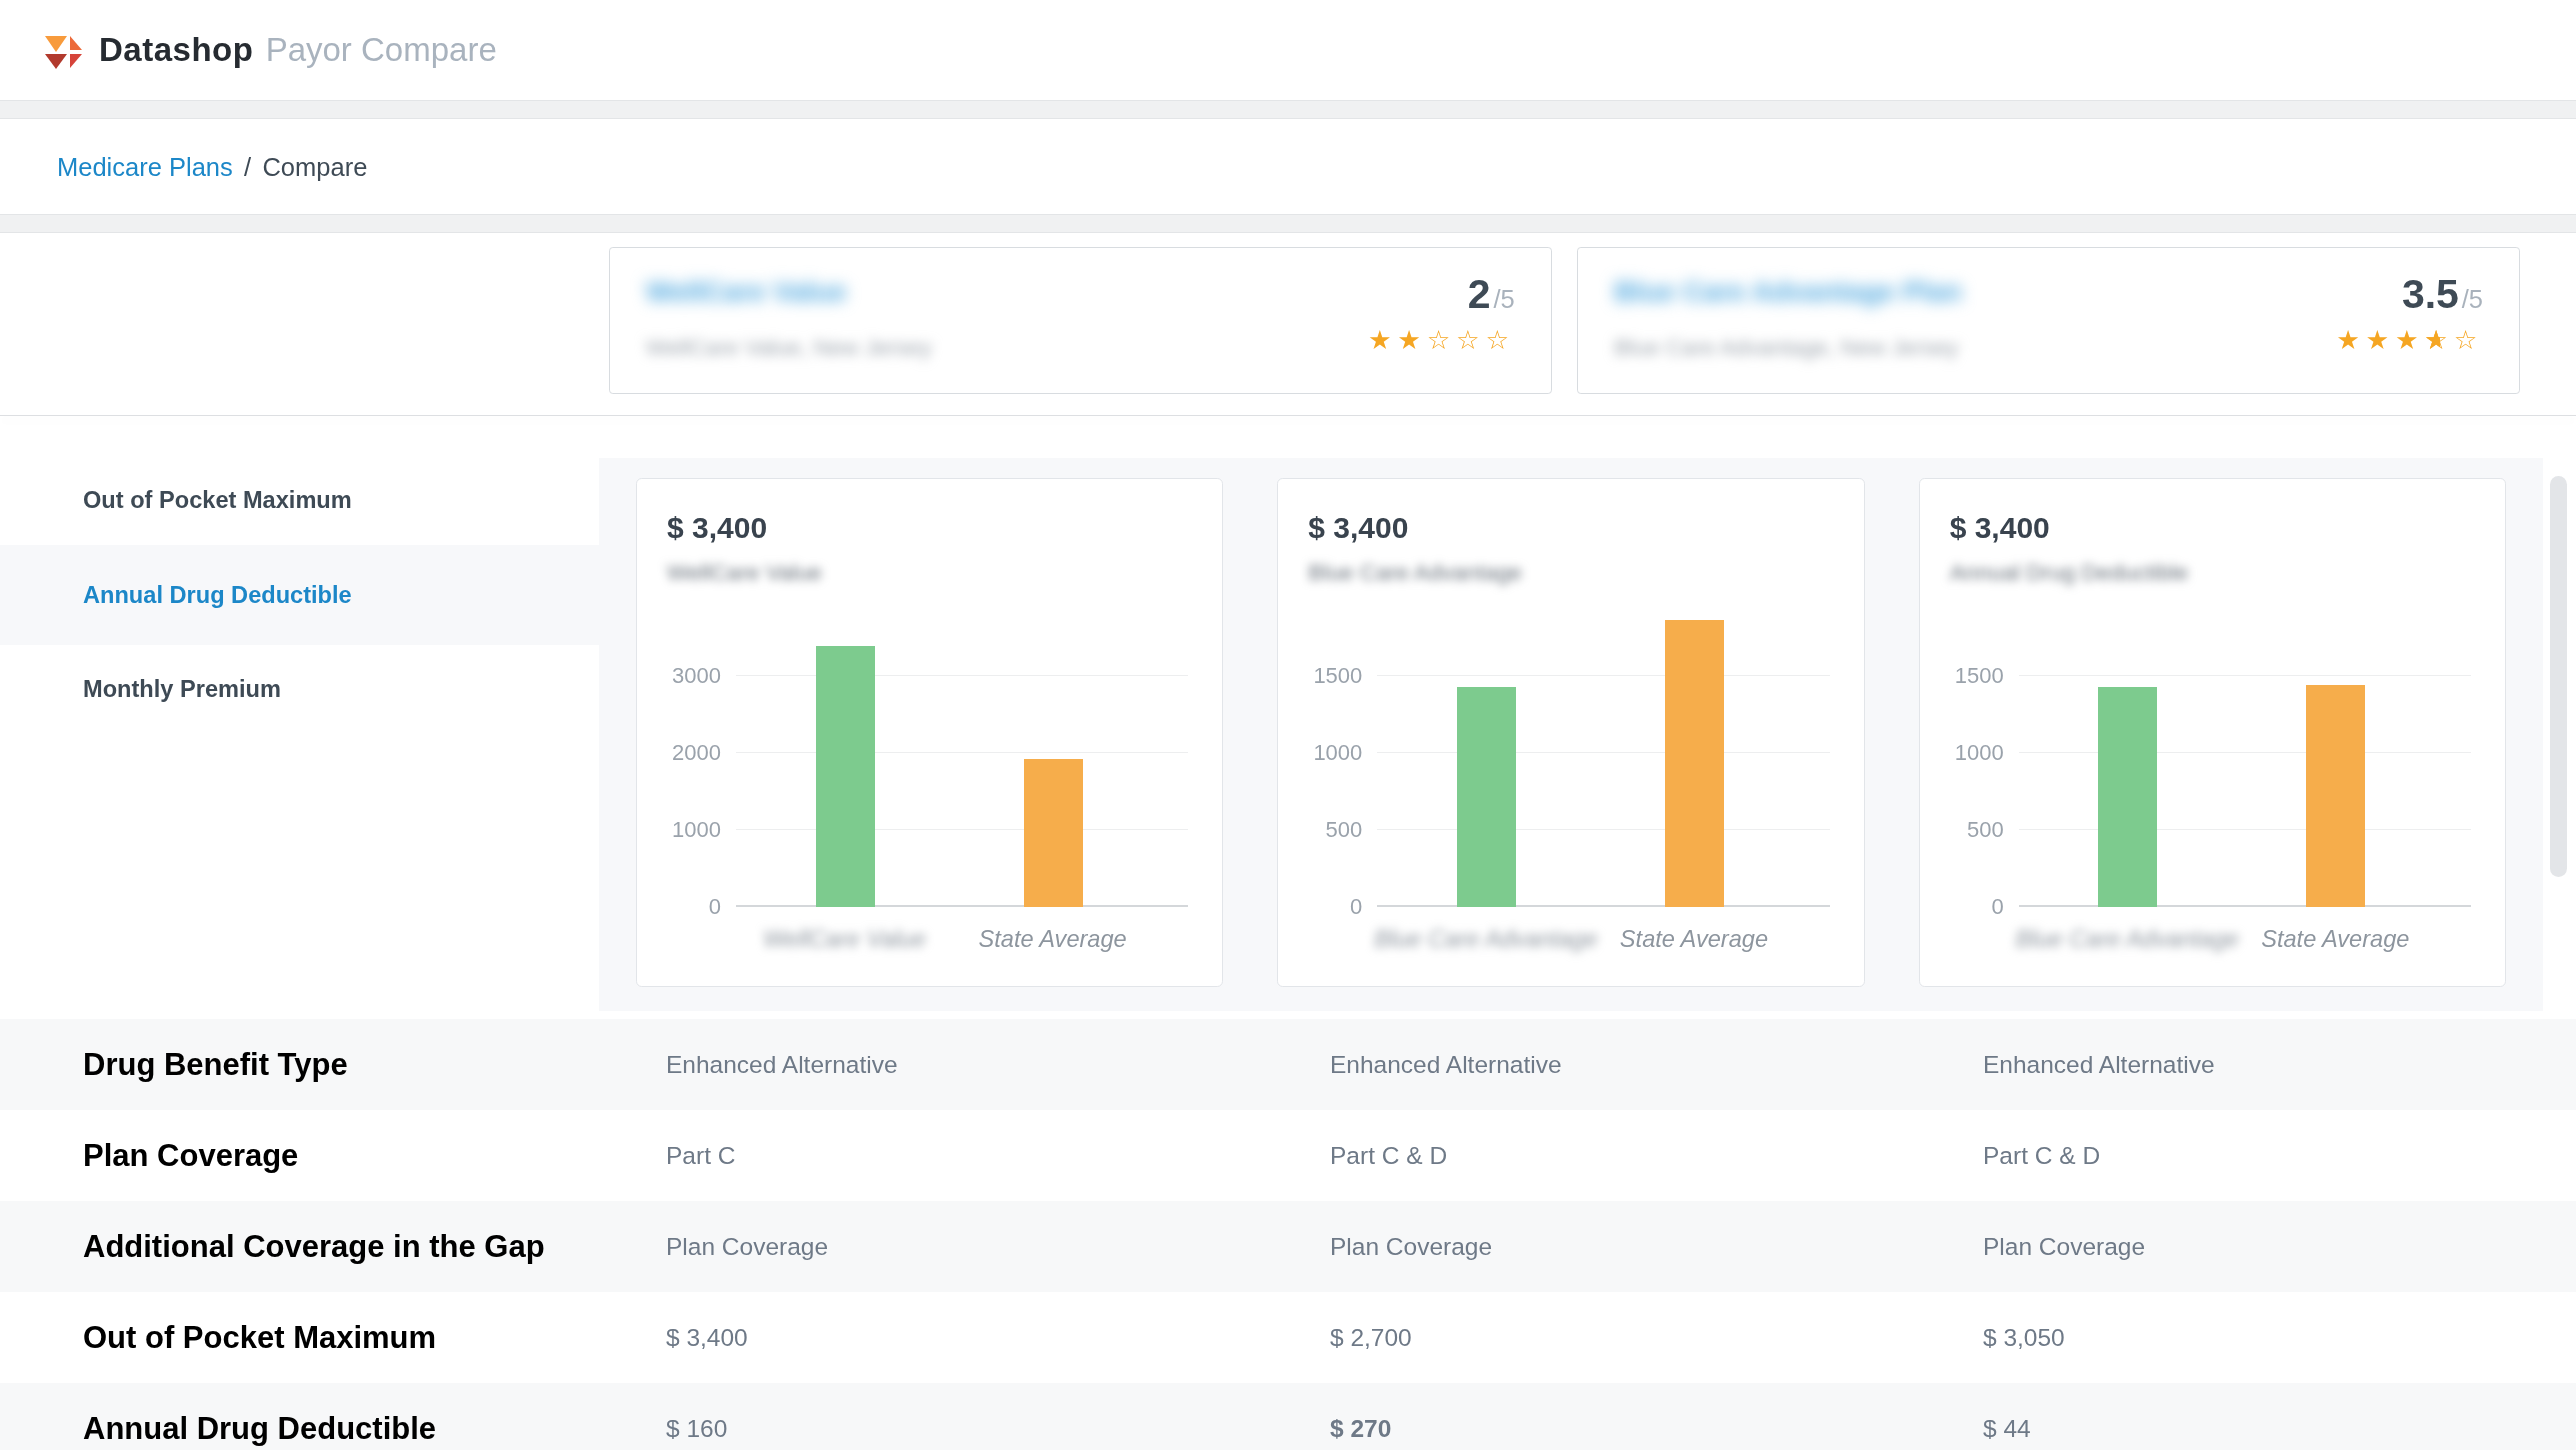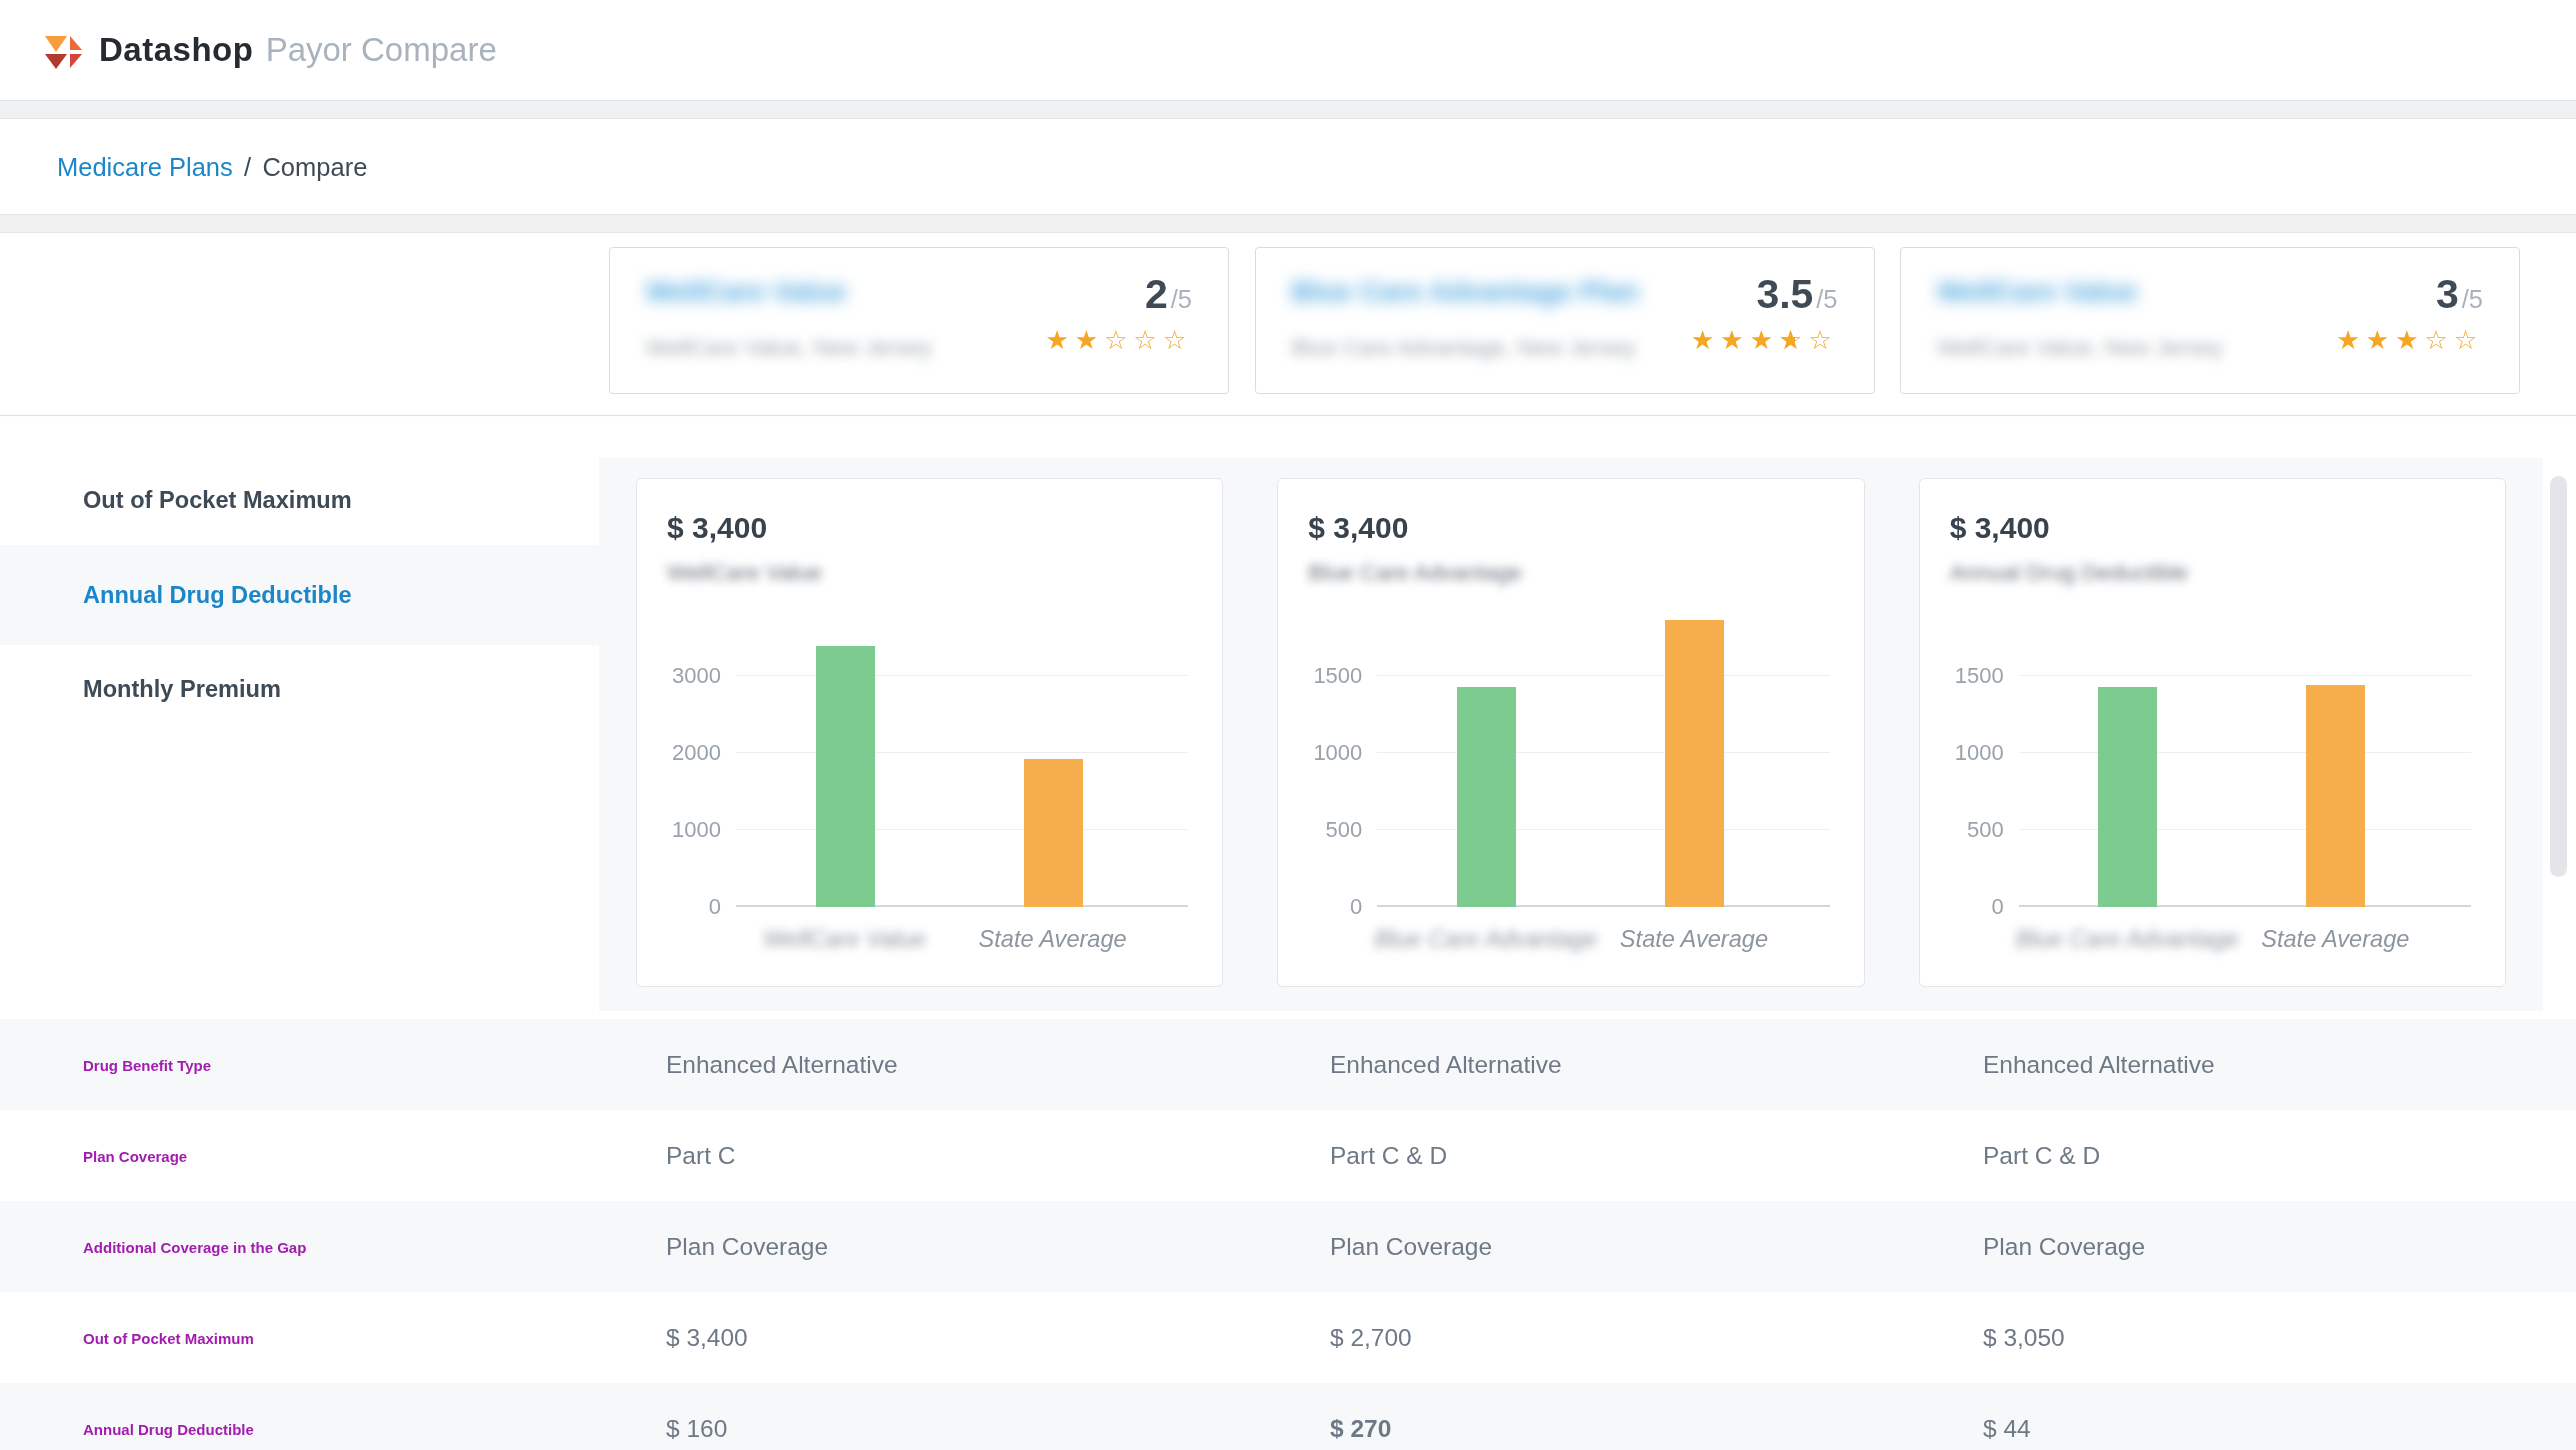--- a/index.html
+++ b/index.html
@@ -65,21 +65,21 @@
          font-size:22px;color:#9AA2AB;}
   .bar{position:absolute;bottom:0;width:59px;margin-left:-29px;}
   .xlabel{position:absolute;top:calc(100% + 19px);transform:translateX(-50%);
           font-size:23.6px;color:#8D959E;white-space:nowrap;font-style:italic;}
 
   
   .ctable{position:absolute;left:0;top:1019px;width:100%;}
   .t-row{position:relative;height:91px;background:#fff;}
   .t-row.alt{background:#F7F8F9;}
   .t-label{position:absolute;left:83px;top:50%;transform:translateY(-50%);
-           font-size:15px;font-weight:700;color:#a21caf;white-space:nowrap;}
+           font-size:31px;font-weight:700;color:#000000;white-space:nowrap;}
   .t-val{position:absolute;top:50%;transform:translateY(-50%);font-size:24.5px;color:#6E7987;
          white-space:nowrap;}
 
   
   .scroll-thumb{position:absolute;right:9.4px;top:476px;width:17px;height:401px;
                 border-radius:8.5px;background:#E3E5E8;cursor:pointer;}
 </style>
 </head>
 <body>
 
@@ -112,28 +112,20 @@
           <div class="score"><span class="score-num">2</span><span class="score-den">/5</span></div>
           <div class="stars"><span class="st">★</span><span class="st">★</span><span class="st">☆</span><span class="st">☆</span><span class="st">☆</span></div>
         </div>
       </div>
       <div class="plan-card">
         <div class="plan-name blur-lg">Blue Care Advantage Plan</div>
         <div class="plan-sub blur-md">Blue Care Advantage, New Jersey</div>
         <div class="plan-rating">
           <div class="score"><span class="score-num">3.5</span><span class="score-den">/5</span></div>
           <div class="stars"><span class="st">★</span><span class="st">★</span><span class="st">★</span><span class="st half"><span>☆</span><span class="ovl">★</span></span><span class="st">☆</span></div>
-        </div>
-      </div>
-      <div class="plan-card">
-        <div class="plan-name blur-lg">WellCare Value</div>
-        <div class="plan-sub blur-md">WellCare Value, New Jersey</div>
-        <div class="plan-rating">
-          <div class="score"><span class="score-num">3</span><span class="score-den">/5</span></div>
-          <div class="stars"><span class="st">★</span><span class="st">★</span><span class="st">★</span><span class="st">☆</span><span class="st">☆</span></div>
         </div>
       </div>
     </div>
   <div class="strip-border"></div>
 
   <div class="sidebar" id="sidebarNav">
       <div class="side-item">Out of Pocket Maximum</div>
       <div class="side-item active">Annual Drug Deductible</div>
       <div class="side-item">Monthly Premium</div>
     </div>

